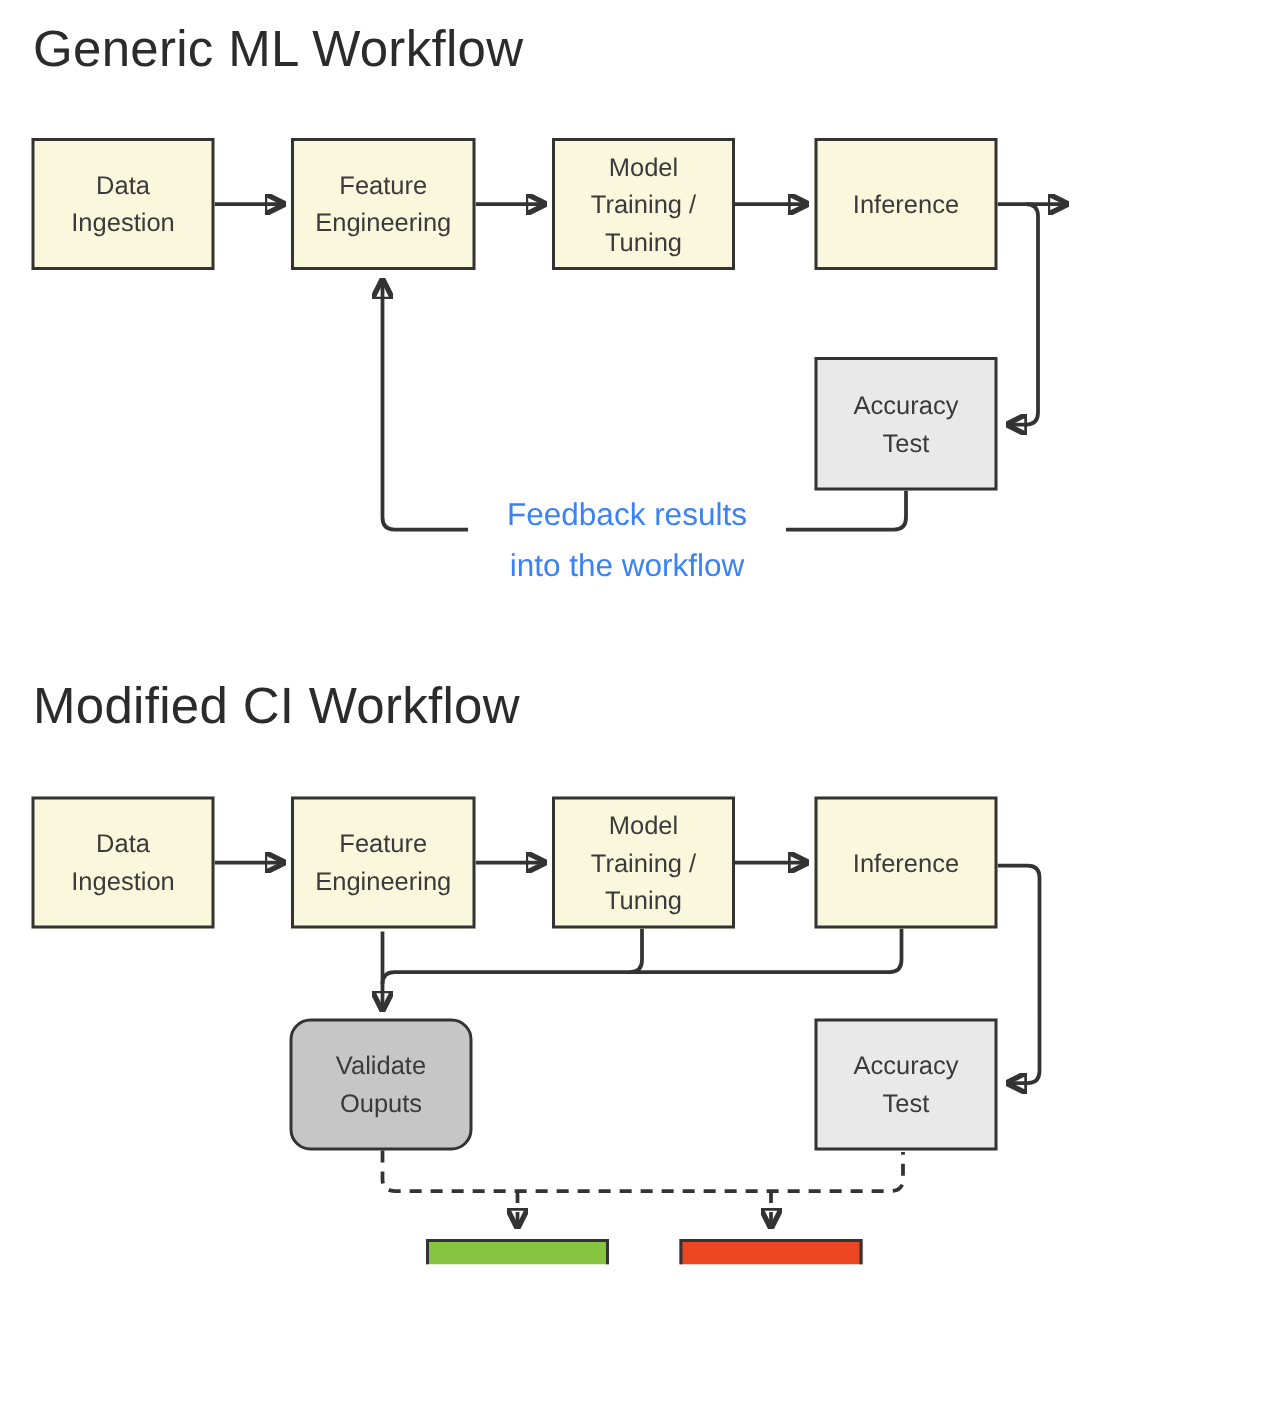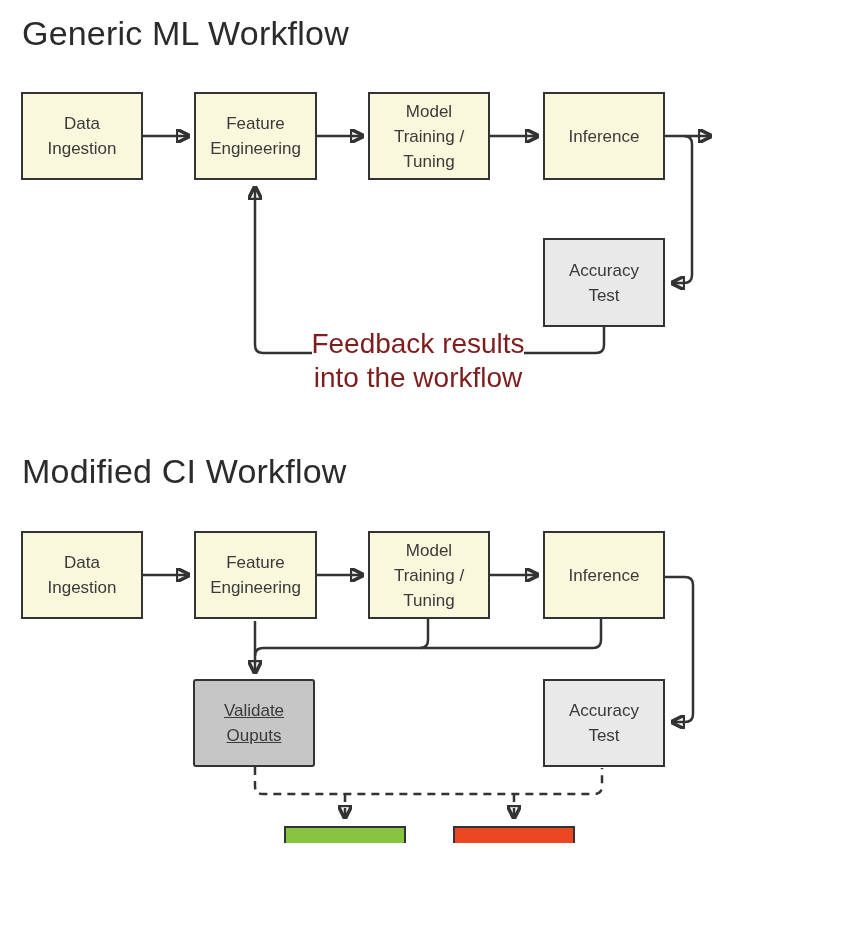--- a/index.html
+++ b/index.html
@@ -24,28 +24,28 @@
     border:2.5px solid #333333;
     display:flex;
     align-items:center;
     justify-content:center;
     text-align:center;
     font-size:17px;
     line-height:25px;
     color:#3a3a3a;
     white-space:pre-line;
   }
-  .node.rounded{border-radius:3px;text-decoration:underline;}
+  .node.rounded{border-radius:14px;}
   .node.bold-label{font-weight:700;font-size:20px;color:#1f1f1f;}
   .annotation{
     position:absolute;
     text-align:center;
-    font-size:28px;
+    font-size:21px;
     line-height:34px;
-    color:#7f1d1d;
+    color:#3b82f6;
     white-space:pre-line;
   }
   svg.wires{
     position:absolute;
     left:0;top:0;
     width:858px;height:936px;
     pointer-events:none;
   }
   svg.wires path{
     fill:none;

